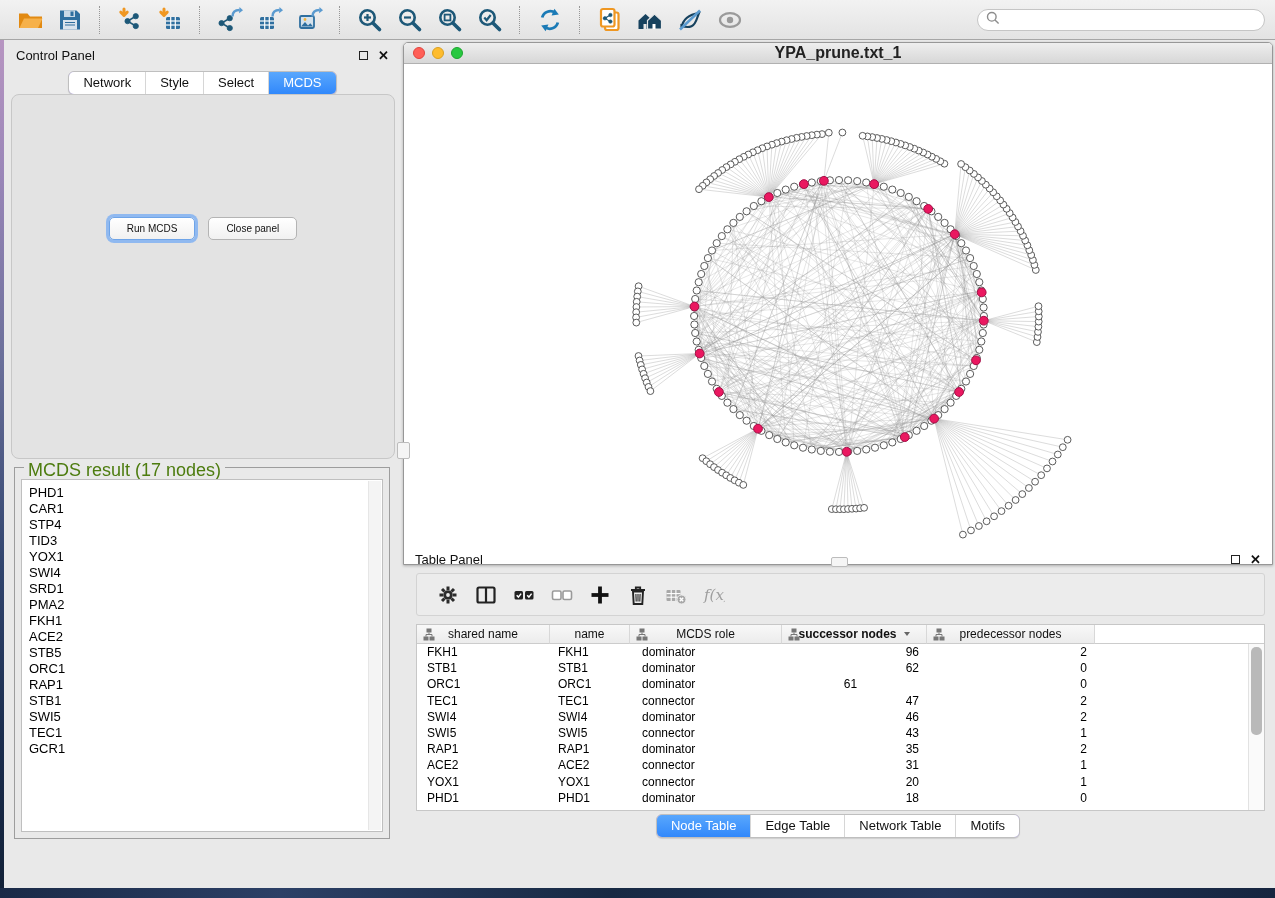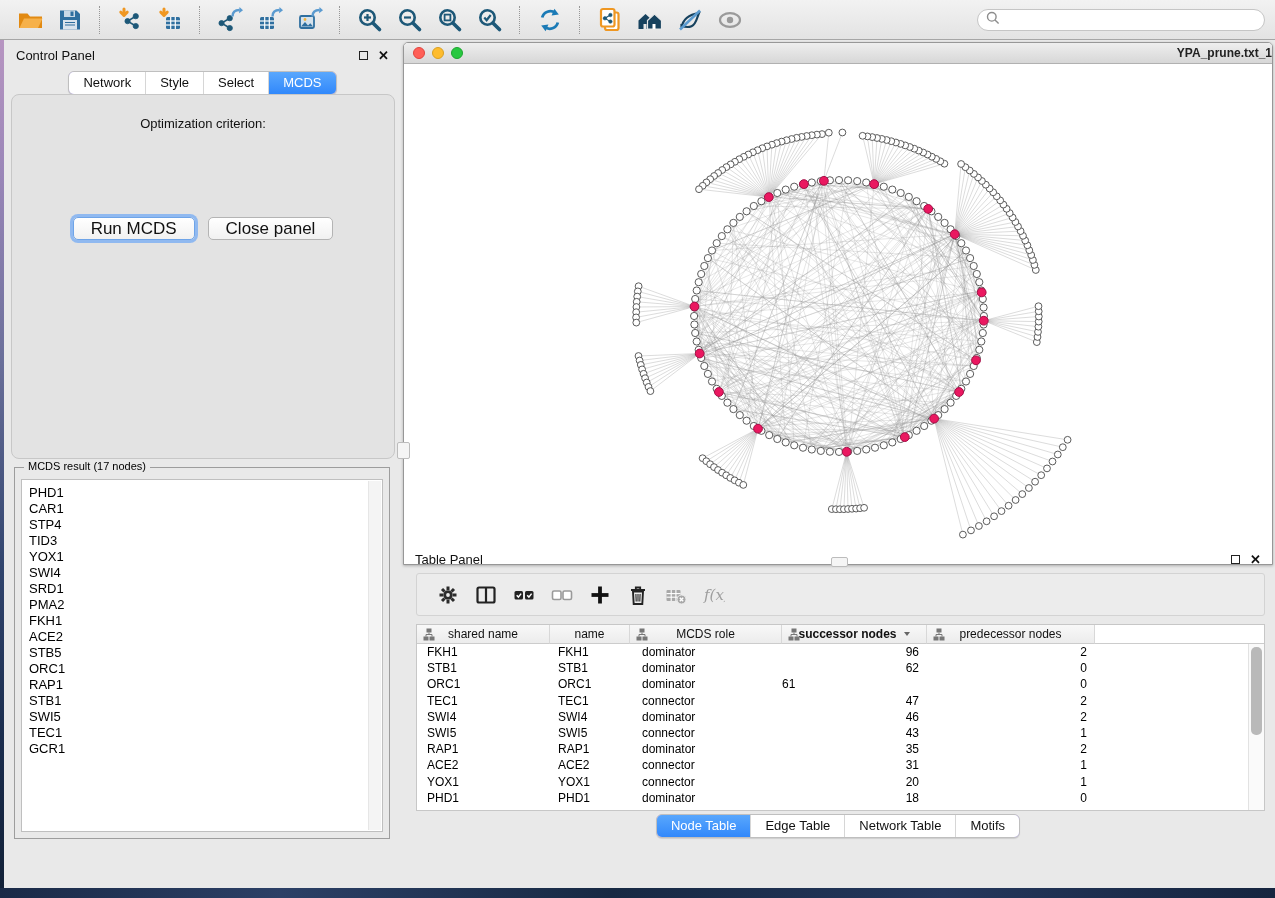--- a/index.html
+++ b/index.html
@@ -45,44 +45,44 @@
     box-shadow:0 1px 1px rgba(0,0,0,.08);}
   .dd-text{flex:1;font-size:13px;color:#111;padding-left:12px;white-space:nowrap;overflow:hidden;}
   .dd-stepper{width:19px;height:20px;margin:2px;border-radius:4px;
     background:linear-gradient(#74b3fe,#2e7bf6);display:flex;flex-direction:column;
     align-items:center;justify-content:center;}
   .chev-up{width:0;height:0;border-left:3.5px solid transparent;border-right:3.5px solid transparent;
     border-bottom:4px solid #fff;margin-bottom:2px;}
   .chev-dn{width:0;height:0;border-left:3.5px solid transparent;border-right:3.5px solid transparent;
     border-top:4px solid #fff;}
   .btn-row{position:absolute;left:0;right:0;top:122px;display:flex;justify-content:center;gap:13px;}
-  .mac-btn{font-family:inherit;font-size:17px;color:#111;height:23px;padding:0 17px;
+  .mac-btn{font-family:inherit;font-size:10px;color:#111;height:23px;padding:0 17px;
     background:linear-gradient(#ffffff,#f1f1f1);border:1px solid #b4b4b4;border-radius:5px;}
   .mac-btn.focused{box-shadow:0 0 0 3px rgba(77,152,252,.55);border-color:#6ea4e8;}
   .group-box{position:absolute;left:10px;right:11px;top:424px;height:370px;border:1px solid #9d9d9d;}
-  .group-title{position:absolute;top:-8px;left:9px;background:#e9e9e9;padding:0 4px;font-size:11px;color:#000000;}
+  .group-title{position:absolute;top:-8px;left:9px;background:#e9e9e9;padding:0 4px;font-size:18px;color:#4d7c0f;}
   .mcds-list{position:absolute;left:6px;right:6px;top:11px;bottom:6px;background:#fff;
     border:1px solid #bfbfbf;overflow:hidden;}
   .mcds-list ul{list-style:none;margin:0;padding:5px 0 0 7px;font-size:13px;line-height:16px;color:#000;}
   .list-track{position:absolute;right:1px;top:1px;bottom:1px;width:12px;background:#f4f4f4;border-left:1px solid #e6e6e6;}
   
   .vsplit-handle{position:absolute;left:393px;top:402px;width:11px;height:15px;background:#f5f5f5;
     border:1px solid #bcbcbc;border-radius:2px;z-index:5;}
   .hsplit-handle{position:absolute;left:827px;top:517px;width:15px;height:8px;background:#f5f5f5;
     border:1px solid #bcbcbc;border-radius:2px;z-index:5;}
   
   .netwin{position:absolute;left:399px;top:2px;right:2px;height:521px;background:#fff;
     border:1px solid #979797;border-radius:5px 5px 0 0;box-shadow:0 1px 3px rgba(0,0,0,.25);}
   .net-titlebar{position:relative;height:20px;background:linear-gradient(#eeeeee,#d7d7d7);
     border-bottom:1px solid #b1b1b1;border-radius:4px 4px 0 0;display:flex;align-items:center;padding:0 9px;}
   .tl{width:12px;height:12px;border-radius:50%;margin-right:7px;box-sizing:border-box;}
   .tl-red{background:#ff5f57;border:1px solid #e0443e;}
   .tl-yellow{background:#febc2e;border:1px solid #d9a022;}
   .tl-green{background:#28c840;border:1px solid #1da62f;}
-  .net-title{position:absolute;left:0;right:0;text-align:right;font-size:12px;font-weight:bold;color:#222;}
+  .net-title{position:absolute;left:0;right:0;text-align:center;font-size:16px;font-weight:bold;color:#222;}
   .net-canvas{position:absolute;left:0;right:0;top:21px;bottom:0;background:#fff;overflow:hidden;}
   
   .tpanel{position:absolute;left:399px;top:507px;right:2px;height:293px;}
   .t-toolbar{position:absolute;left:13px;right:8px;top:26px;height:43px;background:#ececec;
     border:1px solid #d3d3d3;border-radius:3px;display:flex;align-items:center;padding-left:12px;box-sizing:border-box;}
   .tt-btn{width:38px;height:34px;display:flex;align-items:center;justify-content:center;background:none;border:none;padding:0;}
   .t-table{position:absolute;left:13px;right:8px;top:77px;height:187px;background:#fff;
     border:1px solid #c7c7c7;box-sizing:border-box;overflow:hidden;}
   .t-head{display:flex;height:30px;}
   .th-cell{position:relative;box-sizing:border-box;height:19px;
@@ -289,21 +289,20 @@
       </div>
       <div class="cp-tabs">
         <div class="seg" id="cp-seg">
             <button>Network</button>
             <button>Style</button>
             <button>Select</button>
             <button class="active">MCDS</button>
           </div>
       </div>
       <div class="inner-panel">
-        <div class="opt-label">Optimization criterion:</div>
         <div class="btn-row">
           <button class="mac-btn focused">Run MCDS</button>
           <button class="mac-btn">Close panel</button>
         </div>
       </div>
       <div class="group-box">
         <span class="group-title">MCDS result (17 nodes)</span>
         <div class="mcds-list">
           <ul id="mcds-ul">
               <li>PHD1</li>
@@ -739,21 +738,21 @@
               <div class="td" style="width: 133px; text-align: left; padding-left: 10px;">STB1</div>
               <div class="td" style="width: 80px; text-align: left; padding-left: 8px;">STB1</div>
               <div class="td" style="width: 152px; text-align: left; padding-left: 12px;">dominator</div>
               <div class="td" style="width: 145px; text-align: right; padding-right: 8px;">62</div>
               <div class="td" style="width: 168px; text-align: right; padding-right: 8px;">0</div>
             </div>
             <div class="t-row">
               <div class="td" style="width: 133px; text-align: left; padding-left: 10px;">ORC1</div>
               <div class="td" style="width: 80px; text-align: left; padding-left: 8px;">ORC1</div>
               <div class="td" style="width: 152px; text-align: left; padding-left: 12px;">dominator</div>
-              <div class="td" style="width: 145px; text-align: left; padding-right: 8px;">61</div>
+              <div class="td" style="width: 145px; text-align: center; padding-right: 8px;">61</div>
               <div class="td" style="width: 168px; text-align: right; padding-right: 8px;">0</div>
             </div>
             <div class="t-row">
               <div class="td" style="width: 133px; text-align: left; padding-left: 10px;">TEC1</div>
               <div class="td" style="width: 80px; text-align: left; padding-left: 8px;">TEC1</div>
               <div class="td" style="width: 152px; text-align: left; padding-left: 12px;">connector</div>
               <div class="td" style="width: 145px; text-align: right; padding-right: 8px;">47</div>
               <div class="td" style="width: 168px; text-align: right; padding-right: 8px;">2</div>
             </div>
             <div class="t-row">

